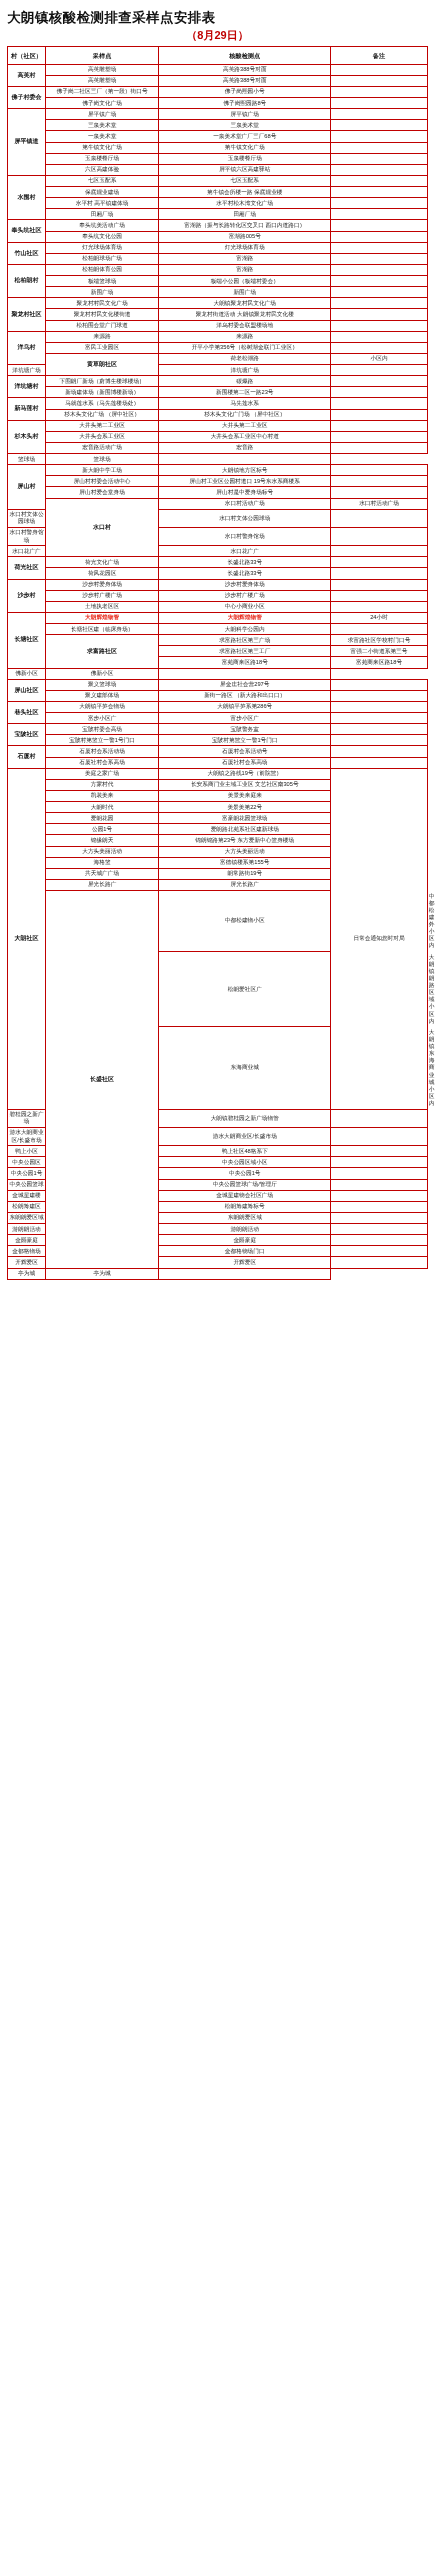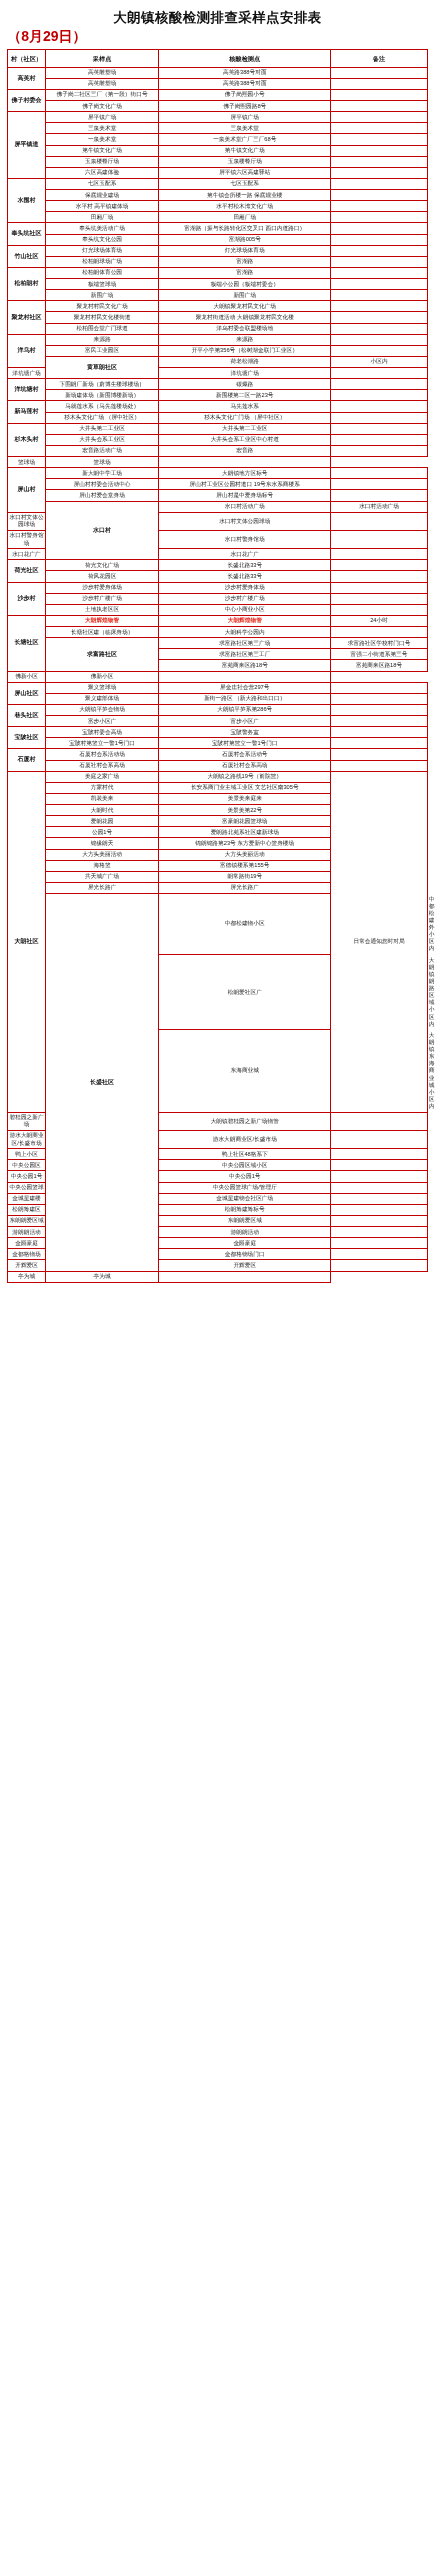--- a/index.html
+++ b/index.html
@@ -1,19 +1,19 @@
 <!DOCTYPE html>
 <html style="font-size:8.2px"><head>
 <meta charset="utf-8">
 <style>
   html,body{margin:0;padding:0;background:#fff;}
   body{font-family:"Liberation Sans","DejaVu Sans",sans-serif;}
   .page{width:435px;min-height:3592px;background:#fff;box-sizing:border-box;padding:5.2px 7.2px 15.5px 7.2px;}
-  .title{text-align:center;font-size:13.4px;font-weight:bold;color:#111;letter-spacing:0.5px;margin:4.1px 0 1px 0;}
-  .subtitle{text-align:left;font-size:14px;font-weight:bold;color:#c00000;margin:1px 0 3px 0;}
+  .title{font-size:13.4px;font-weight:bold;color:#111;letter-spacing:0.5px;margin:4.1px 0 1px 0;}
+  .subtitle{text-align:center;font-size:11px;font-weight:bold;color:#c00000;margin:1px 0 3px 0;}
   table{border-collapse:collapse;width:100%;table-layout:fixed;}
   col.c0{width:9%;}
   col.c1{width:27%;}
   col.c2{width:41%;}
   col.c3{width:23%;}
   th,td{border:0.5px solid #c00000;font-size:5.7px;color:#222;text-align:center;vertical-align:middle;padding:1.5px 1px;line-height:1.25;word-break:break-all;}
   thead th{font-weight:bold;font-size:6.2px;height:13.4px;background:#fff;color:#111;}
   td.vill{font-weight:bold;color:#111;font-size:6px;}
   td.red{color:#e8271a;font-weight:bold;}
   td.note{font-size:5.7px;}

